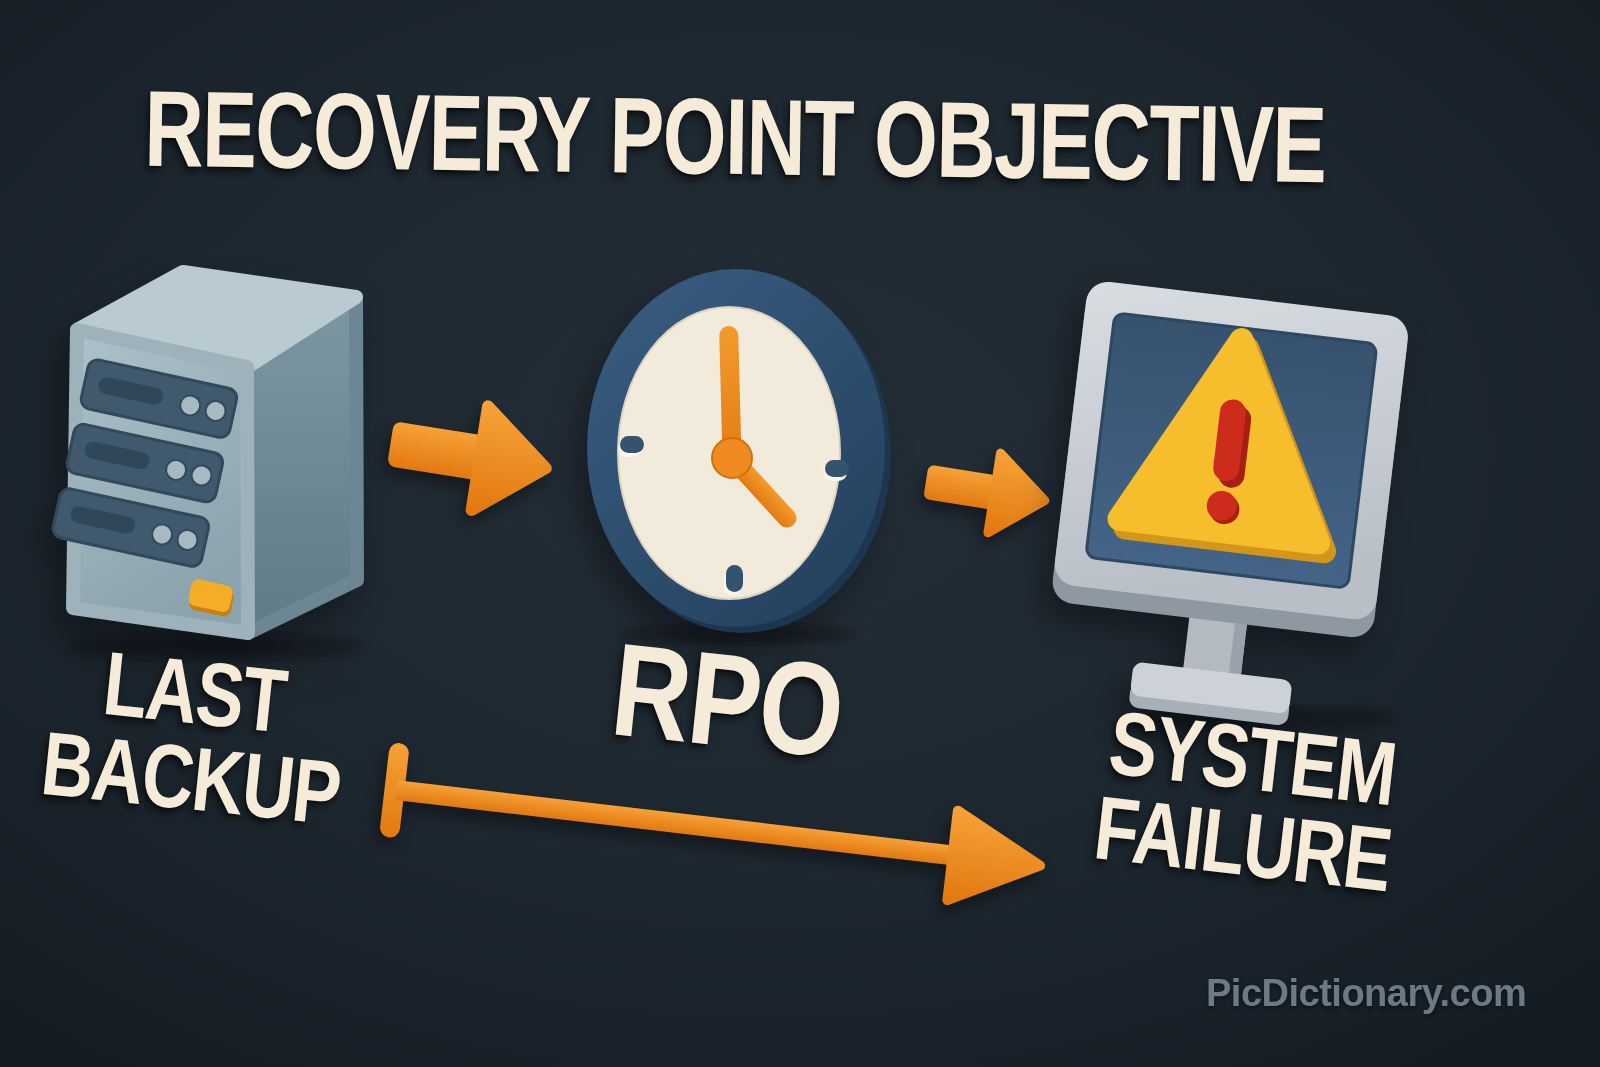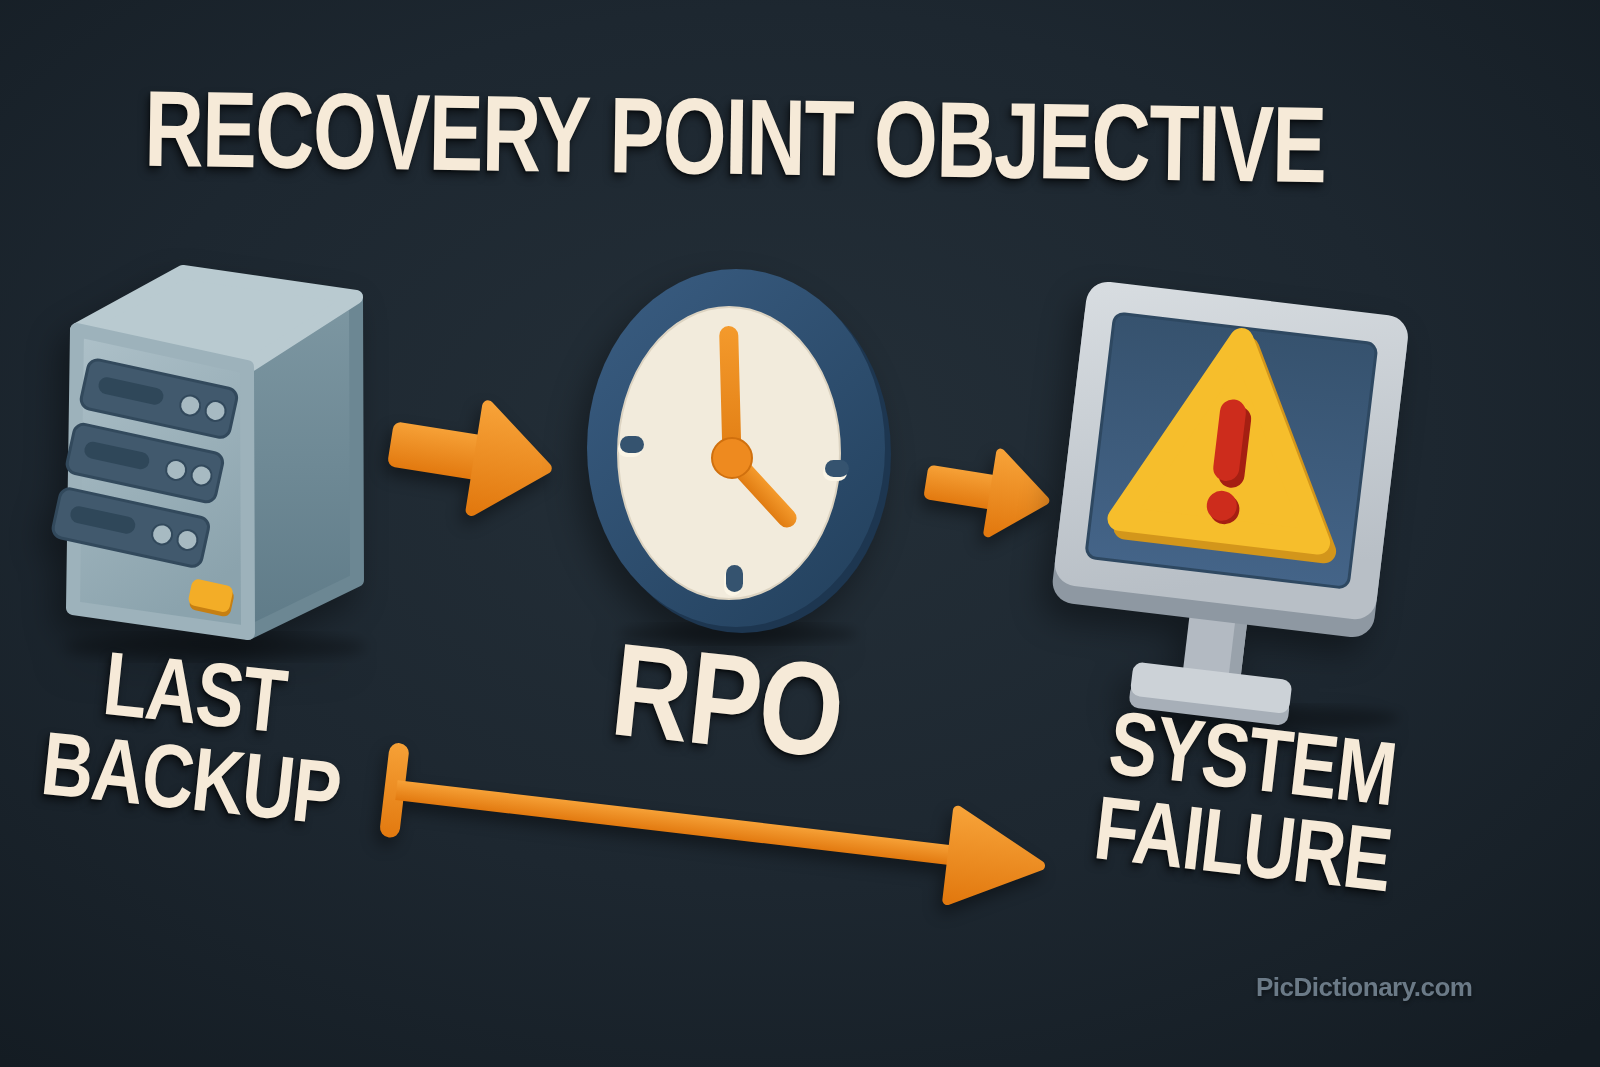--- a/index.html
+++ b/index.html
@@ -40,21 +40,21 @@
     transform:translateX(-50%) rotate(0.8deg) scaleX(0.76);
     transform-origin:center;
   }
   .last-backup{left:10px;top:650px;width:360px;font-size:90px;
     transform:rotate(6deg) scaleX(0.8);transform-origin:center;}
   .rpo{left:585px;top:638px;width:285px;font-size:132px;
     transform:rotate(6deg) scaleX(0.82);transform-origin:center;}
   .system-failure{left:1055px;top:716px;width:385px;font-size:90px;
     transform:rotate(6.5deg) scaleX(0.8);transform-origin:center;}
   .watermark{
-    position:absolute;left:1256px;top:972px;font-size:26px;font-weight:700;
+    position:absolute;left:1206px;top:972px;font-size:38px;font-weight:700;
     color:var(--watermark-gray);letter-spacing:-0.5px;
     text-shadow:0 2px 4px rgba(0,0,0,.45);
   }
   .icon{position:absolute;}
   .big-icon{filter:drop-shadow(-10px 16px 16px rgba(0,0,0,.38));}
   .small-icon{filter:drop-shadow(-4px 8px 8px rgba(0,0,0,.42));}
   svg{display:block;overflow:visible;}
 </style>
 </head>
 <body>

